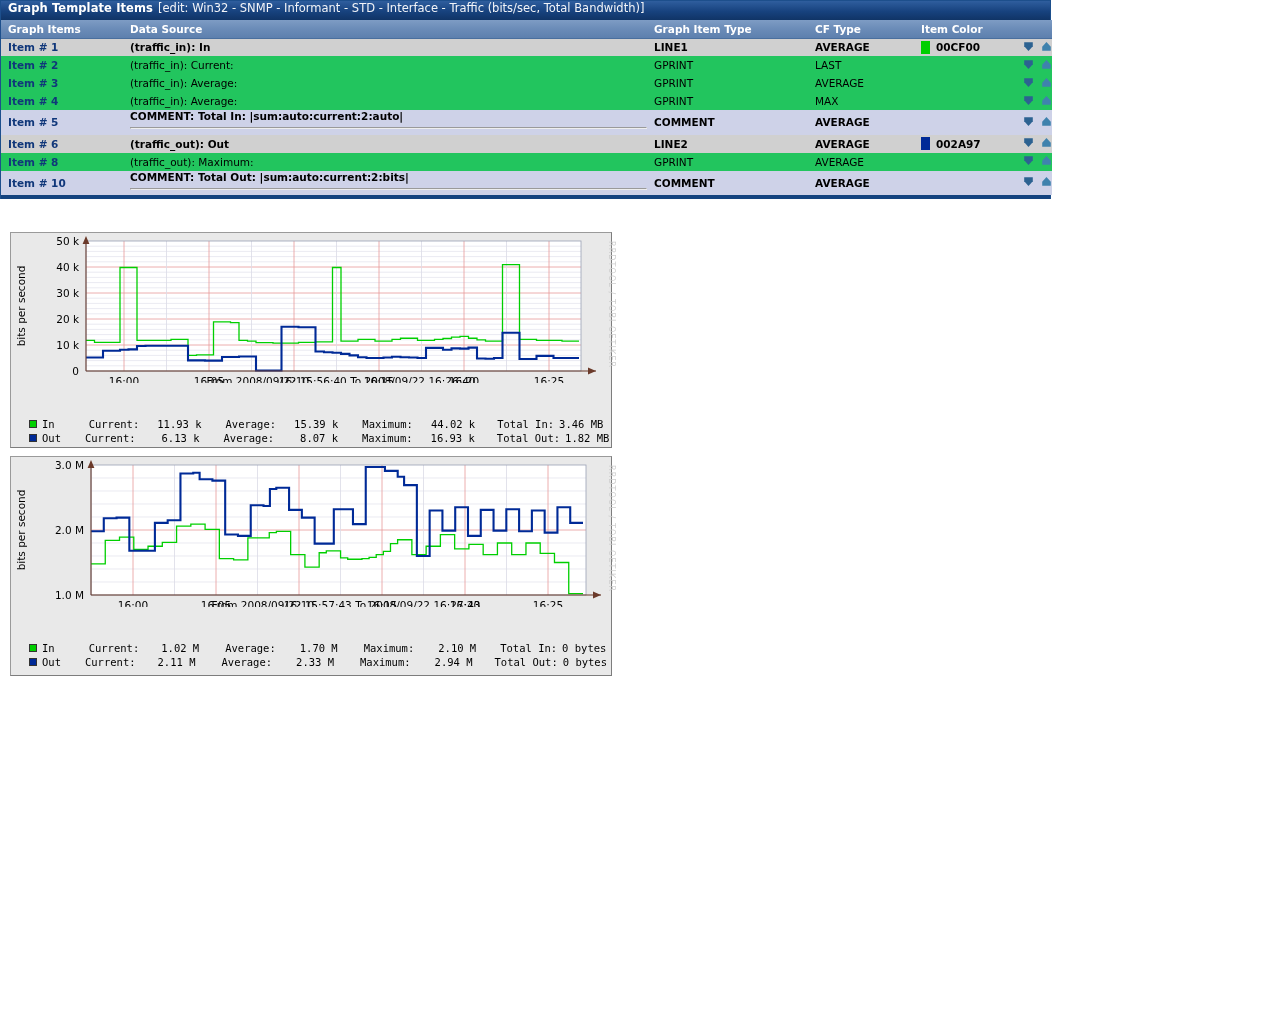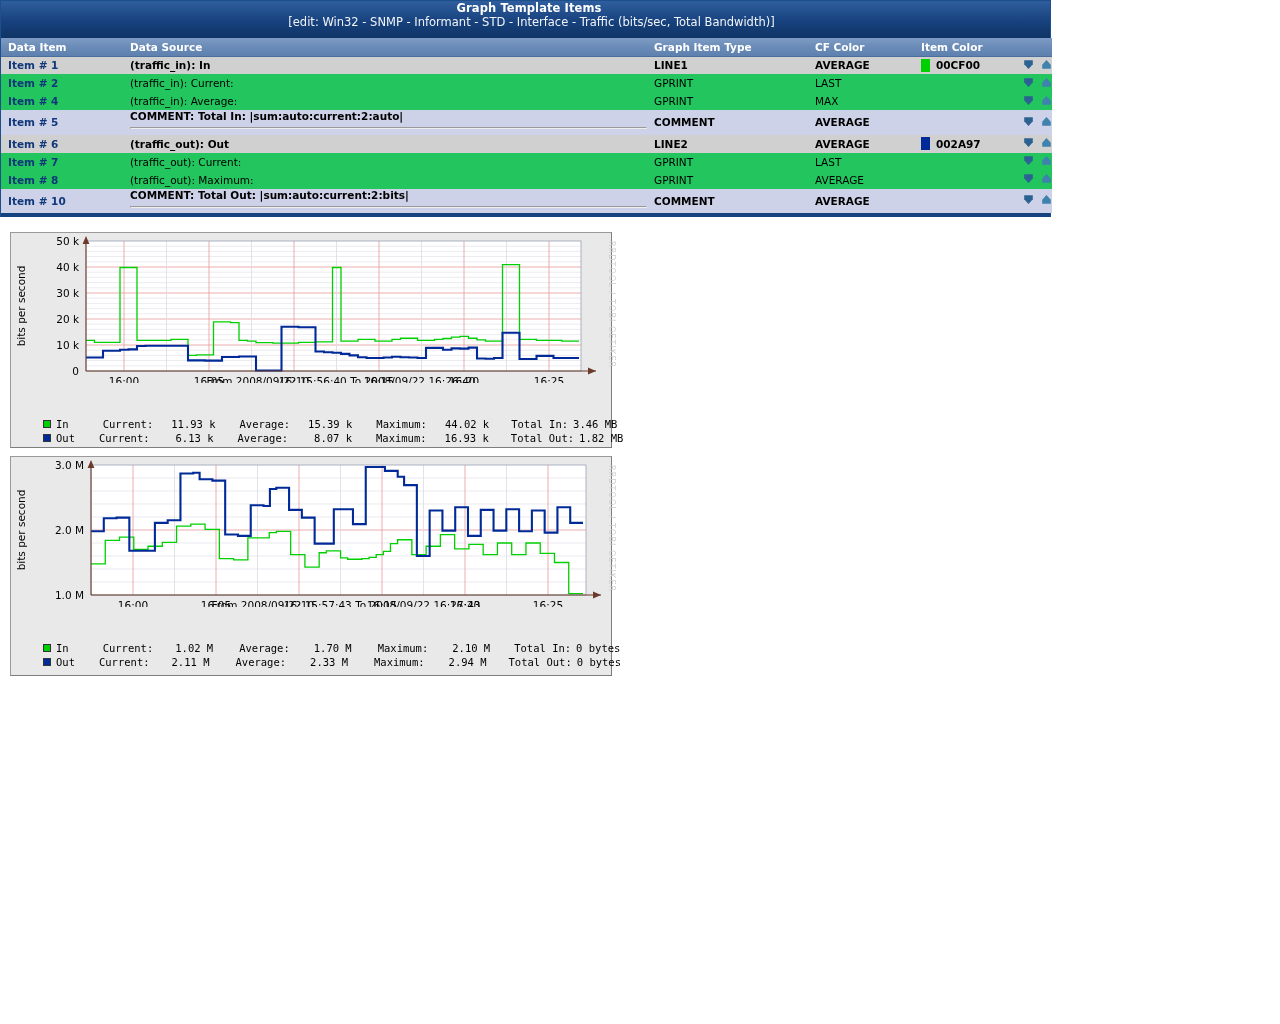--- a/index.html
+++ b/index.html
@@ -12,29 +12,27 @@
   }
 
   
   .panel {
     width: 1051px;
     border-left: 1px solid #1d4f8c;
     border-right: 1px solid #1d4f8c;
     border-top: 1px solid #1d4f8c;
   }
   .title-bar {
-    height: 37px;
+    height: 19px;
     background: linear-gradient(to bottom, #2f5e9e 0%, #17427e 55%, #103466 100%);
     color: #ffffff;
     display: flex;
-    align-items: center;
     padding: 0 0 0 7px;
     font-size: 11px;
     white-space: nowrap;
-    flex-direction: column;
   }
   .title-bar .t-main { font-weight: bold; font-size: 11.5px; letter-spacing: .1px; }
   .title-bar .t-sub  { font-weight: normal; margin-left: 5px; color: #f2f4f8; font-size: 11.5px; }
 
   table.items { width: 100%; border-collapse: collapse; table-layout: fixed; }
   table.items th {
     background: linear-gradient(to bottom, #7e9cc4 0%, #6b8cb8 48%, #5d80ae 100%);
     color: #ffffff;
     font-size: 10.5px;
     font-weight: bold;
@@ -82,21 +80,21 @@
     border: 1px solid #9a9a9a;
     border-right-color: #7d7d7d;
     border-bottom-color: #7d7d7d;
     position: relative;
   }
   #graph-1 { position: absolute; left: 10px; top: 232px; width: 602px; height: 216px; }
   #graph-2 { position: absolute; left: 10px; top: 456px; width: 602px; height: 220px; }
 
   .graph-svg { display: block; }
 
-  .legend { position: absolute; left: 32px; font-size: 10.5px; color: #000; font-family: "DejaVu Sans Mono", "Liberation Mono", monospace; }
+  .legend { position: absolute; left: 18px; font-size: 10.5px; color: #000; font-family: "DejaVu Sans Mono", "Liberation Mono", monospace; }
   .legend-row { display: flex; align-items: center; height: 14px; white-space: pre; }
   .lg-sw { width: 8px; height: 8px; display: inline-block; margin-right: 5px; border: 1px solid #333; }
   .lg-cell { display: inline-block; }
 
   .watermark {
     position: absolute;
     color: #cfcfcf;
     font-size: 8px;
     letter-spacing: 1.1px;
     font-family: "DejaVu Sans", "Liberation Sans", sans-serif;
@@ -119,24 +117,24 @@
     <colgroup>
       <col style="width:122px">
         <col style="width:524px">
         <col style="width:161px">
       <col style="width:106px">
         <col style="width:88px">
         <col style="width:50px">
     </colgroup>
     <thead>
       <tr>
-        <th>Data Item</th>
+        <th>Graph Items</th>
         <th>Data Source</th>
         <th>Graph Item Type</th>
-        <th>CF Color</th>
+        <th>CF Type</th>
         <th colspan="2">Item Color</th>
       </tr>
     </thead>
     <tbody id="items-body">
         <tr class="r-gray bold">
           <td class="c-item"><a href="#">Item # 1</a></td>
           <td><span>(traffic_in): In</span></td>
           <td>LINE1</td>
           <td>AVERAGE</td>
           <td>
@@ -163,20 +161,35 @@
           <td class="c-arrows"><span class="arrow-box">
               <span class="arrow"><svg width="11" height="11" viewBox="0 0 11 11">
                   <path d="M1.2 1.2 H9.8 L9.8 5.2 L5.5 9.9 L1.2 5.2 Z" fill="#2c6291"></path>
                 </svg></span>
               <span class="arrow"><svg width="11" height="11" viewBox="0 0 11 11">
                   <path d="M5.5 1.1 L9.8 5.8 L9.8 9.8 H1.2 L1.2 5.8 Z" fill="#3f82ad"></path>
                 </svg></span>
             </span></td>
         </tr>
         <tr class="r-light">
+          <td class="c-item"><a href="#">Item # 3</a></td>
+          <td><span>(traffic_in): Average:</span></td>
+          <td>GPRINT</td>
+          <td>AVERAGE</td>
+          <td></td>
+          <td class="c-arrows"><span class="arrow-box">
+              <span class="arrow"><svg width="11" height="11" viewBox="0 0 11 11">
+                  <path d="M1.2 1.2 H9.8 L9.8 5.2 L5.5 9.9 L1.2 5.2 Z" fill="#2c6291"></path>
+                </svg></span>
+              <span class="arrow"><svg width="11" height="11" viewBox="0 0 11 11">
+                  <path d="M5.5 1.1 L9.8 5.8 L9.8 9.8 H1.2 L1.2 5.8 Z" fill="#3f82ad"></path>
+                </svg></span>
+            </span></td>
+        </tr>
+        <tr class="r-light">
           <td class="c-item"><a href="#">Item # 4</a></td>
           <td><span>(traffic_in): Average:</span></td>
           <td>GPRINT</td>
           <td>MAX</td>
           <td></td>
           <td class="c-arrows"><span class="arrow-box">
               <span class="arrow"><svg width="11" height="11" viewBox="0 0 11 11">
                   <path d="M1.2 1.2 H9.8 L9.8 5.2 L5.5 9.9 L1.2 5.2 Z" fill="#2c6291"></path>
                 </svg></span>
               <span class="arrow"><svg width="11" height="11" viewBox="0 0 11 11">
@@ -203,35 +216,20 @@
           <td class="c-item"><a href="#">Item # 6</a></td>
           <td><span>(traffic_out): Out</span></td>
           <td>LINE2</td>
           <td>AVERAGE</td>
           <td>
             <div class="swatch-wrap">
               <span class="swatch" style="background:#002A97"></span>
               <span class="color-code">002A97</span>
             </div>
           </td>
-          <td class="c-arrows"><span class="arrow-box">
-              <span class="arrow"><svg width="11" height="11" viewBox="0 0 11 11">
-                  <path d="M1.2 1.2 H9.8 L9.8 5.2 L5.5 9.9 L1.2 5.2 Z" fill="#2c6291"></path>
-                </svg></span>
-              <span class="arrow"><svg width="11" height="11" viewBox="0 0 11 11">
-                  <path d="M5.5 1.1 L9.8 5.8 L9.8 9.8 H1.2 L1.2 5.8 Z" fill="#3f82ad"></path>
-                </svg></span>
-            </span></td>
-        </tr>
-        <tr class="r-light">
-          <td class="c-item"><a href="#">Item # 7</a></td>
-          <td><span>(traffic_out): Current:</span></td>
-          <td>GPRINT</td>
-          <td>LAST</td>
-          <td></td>
           <td class="c-arrows"><span class="arrow-box">
               <span class="arrow"><svg width="11" height="11" viewBox="0 0 11 11">
                   <path d="M1.2 1.2 H9.8 L9.8 5.2 L5.5 9.9 L1.2 5.2 Z" fill="#2c6291"></path>
                 </svg></span>
               <span class="arrow"><svg width="11" height="11" viewBox="0 0 11 11">
                   <path d="M5.5 1.1 L9.8 5.8 L9.8 9.8 H1.2 L1.2 5.8 Z" fill="#3f82ad"></path>
                 </svg></span>
             </span></td>
         </tr>
         <tr class="r-light">

